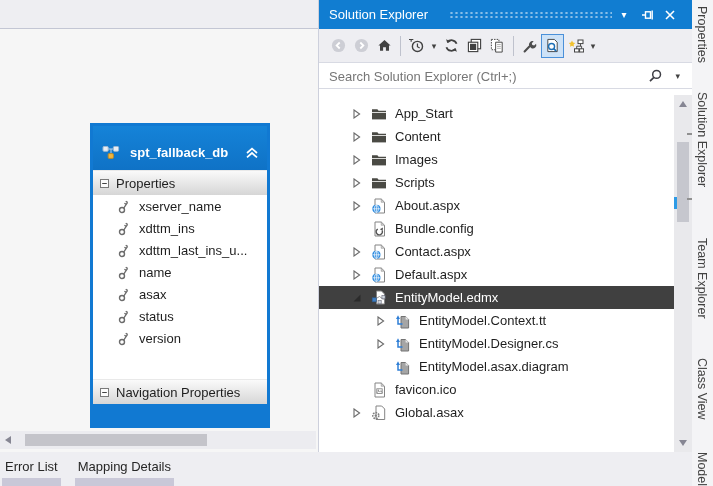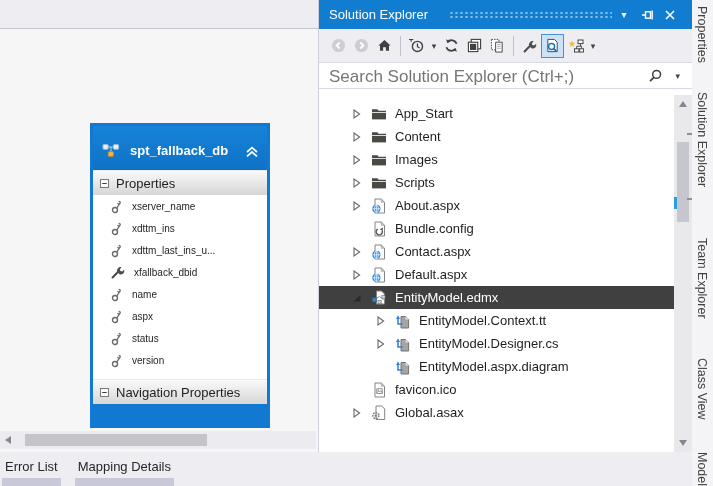--- a/index.html
+++ b/index.html
@@ -6,27 +6,27 @@
   body{
     position:relative;width:713px;height:486px;overflow:hidden;
     background:#eeeef2;font-family:"Liberation Sans",sans-serif;
     -webkit-font-smoothing:antialiased;
   }
   
   .top-strip{position:absolute;left:0;top:0;width:318px;height:28px;background:#eeeef2;border-bottom:1px solid #c3c6d4;}
   .canvas{position:absolute;left:0;top:29px;width:318px;height:423px;background:#f6f6f6;}
   
   .entity{position:absolute;left:90px;top:123px;width:180px;height:305px;border:3px solid #1179d2;background:#fff;box-sizing:border-box;display:flex;flex-direction:column;}
-  .e-header{height:44px;background:linear-gradient(180deg,#1583d8,#0f72c6);display:flex;align-items:flex-end;padding:8px 8px 12px 9px;box-sizing:border-box;}
+  .e-header{height:44px;background:linear-gradient(180deg,#1583d8,#0f72c6);display:flex;align-items:center;padding:8px 8px 0 9px;box-sizing:border-box;}
   .e-title{color:#fff;font-weight:bold;font-size:13px;margin-left:10px;white-space:nowrap;}
   .e-collapse{margin-left:auto;cursor:pointer;margin-top:1px;}
   .e-bar{height:25px;background:linear-gradient(180deg,#fafafa,#d6d6d6);display:flex;align-items:center;padding-left:7px;font-size:13px;color:#1e1e1e;border-top:1px solid #e9e9e9;box-sizing:border-box;}
   .e-bar .lbl{margin-left:7px;}
   .e-rows{height:176px;}
-  .e-row{height:22px;display:flex;align-items:center;padding-left:18px;font-size:10px;color:#1e1e1e;}
+  .e-row{height:22px;display:flex;align-items:center;padding-left:25px;font-size:13px;color:#1e1e1e;}
   .e-row svg{margin-right:9px;flex:0 0 auto;}
   .e-gap{height:8px;background:#fff;}
   .e-footer{flex:1;background:#1179d2;}
   
   .hscroll{position:absolute;left:0;top:431px;width:316px;height:18px;background:#ececf0;}
   .hscroll .tri-left{position:absolute;left:5px;top:5px;width:0;height:0;border-top:4px solid transparent;border-bottom:4px solid transparent;border-right:6px solid #868693;}
   .hscroll .thumb{position:absolute;left:25px;top:3px;width:182px;height:12px;background:#c4c4ca;}
   
   .bottom-strip{position:absolute;left:0;top:452px;width:692px;height:34px;background:#eeeef2;}
   .btabs{display:flex;gap:16px;padding-left:3px;height:100%;}
@@ -43,21 +43,21 @@
   .t-menu{right:58px;} .t-pin{right:34px;} .t-close{right:12px;}
   .t-menu .uni{color:#fff;font-size:10px;line-height:1;}
   
   .toolbar{position:absolute;left:0;top:29px;right:0;height:33px;background:#eeeef2;display:flex;align-items:center;padding-left:8px;box-sizing:border-box;}
   .tb-btn{width:23px;height:24px;display:flex;align-items:center;justify-content:center;flex:0 0 auto;cursor:pointer;}
   .tb-sep{width:1px;height:20px;background:#bfc2cd;margin:0 4px;flex:0 0 auto;}
   .tb-dd{font-size:9px;color:#424242;width:12px;text-align:center;flex:0 0 auto;cursor:pointer;}
   .tb-btn.active{background:#cde2f7;border:1px solid #4a90d9;box-sizing:border-box;}
   
   .searchbox{position:absolute;left:0;top:62px;right:0;height:27px;background:#fff;border-top:1px solid #d8dae3;border-bottom:1px solid #d8dae3;box-sizing:border-box;}
-  .searchbox input{position:absolute;left:8px;top:3px;width:300px;height:19px;border:none;outline:none;font-family:"Liberation Sans",sans-serif;font-size:17px;color:#767676;background:transparent;}
+  .searchbox input{position:absolute;left:8px;top:3px;width:300px;height:19px;border:none;outline:none;font-family:"Liberation Sans",sans-serif;font-size:13px;color:#767676;background:transparent;}
   .searchbox input::placeholder{color:#767676;opacity:1;}
   .s-ico{position:absolute;right:30px;top:6px;cursor:pointer;}
   .s-dd{position:absolute;right:12px;top:8px;font-size:9px;color:#424242;cursor:pointer;}
   
   .tree{position:absolute;left:0;top:102px;width:356px;}
   .trow{height:23px;display:flex;align-items:center;font-size:13px;color:#1e1e1e;cursor:pointer;}
   .trow .exp{width:16px;display:flex;align-items:center;justify-content:center;flex:0 0 auto;}
   .trow .ticon{margin:0 8px 0 6px;flex:0 0 auto;}
   .lv0{padding-left:30px;} .lv1{padding-left:54px;}
   .trow.sel{background:#404040;color:#fff;}
@@ -243,36 +243,30 @@
           </svg>
           <span>xdttm_ins</span>
         </div>
       <div class="e-row">
           <svg width="12" height="15">
             <use href="#i-key"></use>
           </svg>
           <span>xdttm_last_ins_u...</span>
         </div>
       <div class="e-row">
-          <svg width="14" height="14">
-            <use href="#i-wrench"></use>
-          </svg>
-          <span>xfallback_dbid</span>
-        </div>
-      <div class="e-row">
           <svg width="12" height="15">
             <use href="#i-key"></use>
           </svg>
           <span>name</span>
         </div>
       <div class="e-row">
           <svg width="12" height="15">
             <use href="#i-key"></use>
           </svg>
-          <span>aspx</span>
+          <span>asax</span>
         </div>
       <div class="e-row">
           <svg width="12" height="15">
             <use href="#i-key"></use>
           </svg>
           <span>status</span>
         </div>
       <div class="e-row">
           <svg width="12" height="15">
             <use href="#i-key"></use>
@@ -504,21 +498,21 @@
         <svg class="ticon" width="16" height="16">
           <use href="#i-tt"></use>
         </svg>
         <span>EntityModel.Designer.cs</span>
       </div>
     <div class="trow lv1">
         <span class="exp"></span>
         <svg class="ticon" width="16" height="16">
           <use href="#i-tt"></use>
         </svg>
-        <span>EntityModel.aspx.diagram</span>
+        <span>EntityModel.asax.diagram</span>
       </div>
     <div class="trow lv0">
         <span class="exp"></span>
         <svg class="ticon" width="16" height="16">
           <use href="#i-ico"></use>
         </svg>
         <span>favicon.ico</span>
       </div>
     <div class="trow lv0">
         <span class="exp">

